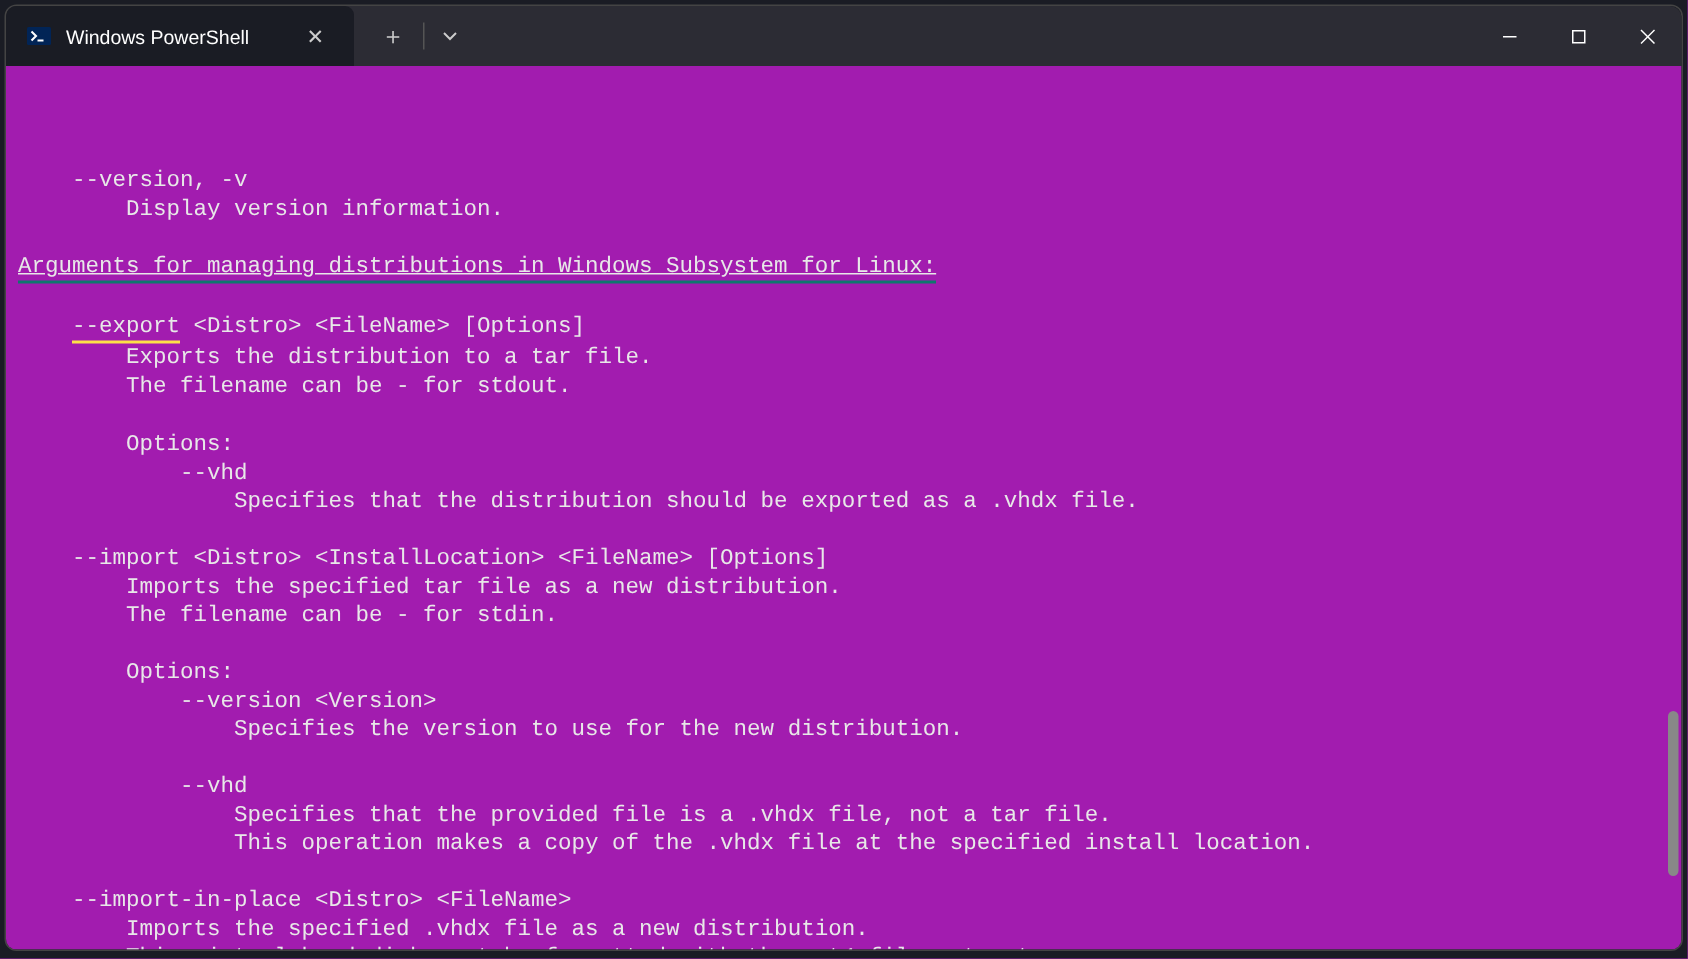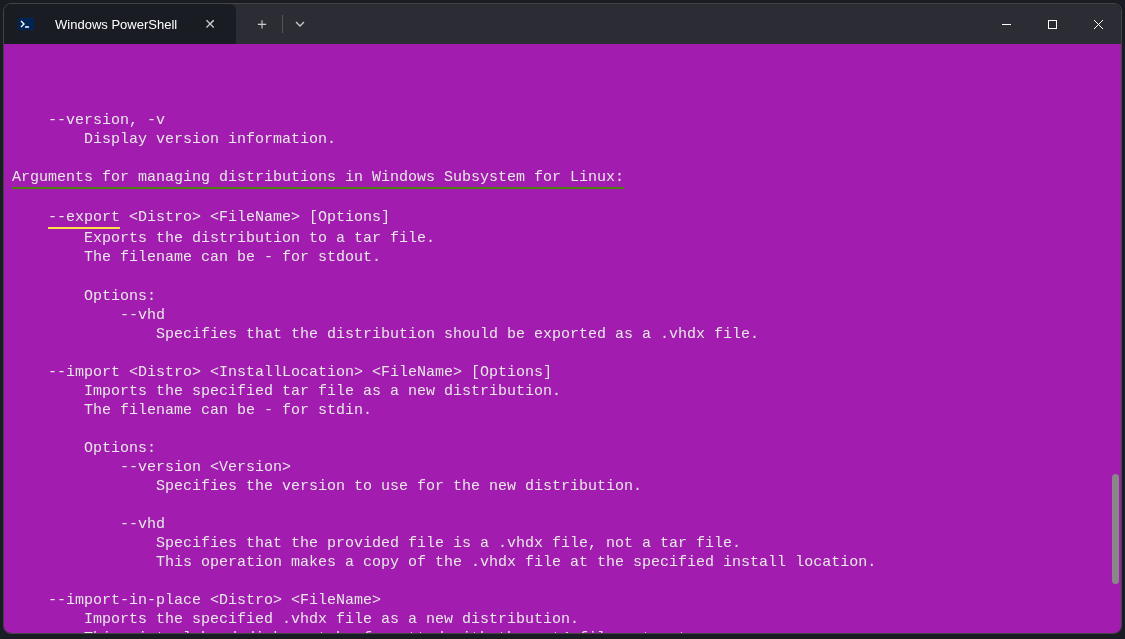--- a/index.html
+++ b/index.html
@@ -34,21 +34,20 @@
       display: flex;
       align-items: center;
       justify-content: space-between;
       border-top-left-radius: 8px;
       border-top-right-radius: 8px;
     }
     .titlebar-left {
       display: flex;
       align-items: center;
       height: 100%;
-      text-align: center;
     }
     .tab {
       display: flex;
       align-items: center;
       height: 100%;
       background: #1a1c24;
       padding: 0 14px 0 14px;
       gap: 10px;
       border-top-right-radius: 6px;
       min-width: 232px;
@@ -120,23 +119,24 @@
       background: #a21caf;
       overflow: hidden;
       line-height: 1.27;
       white-space: pre;
       position: relative;
     }
     .line {
       white-space: pre;
     }
     .underline-section {
-      border-bottom: 2px solid #4d7c0f;
+      border-bottom: 2px solid #0f766e;
       padding-bottom: 0px;
       display: inline-block;
+      text-decoration: underline;
     }
     .underline-flag {
       border-bottom: 2px solid #fde047;
       padding-bottom: 0px;
       display: inline-block;
     }
     .scrollbar {
       position: absolute;
       right: 2px;
       top: 430px;

